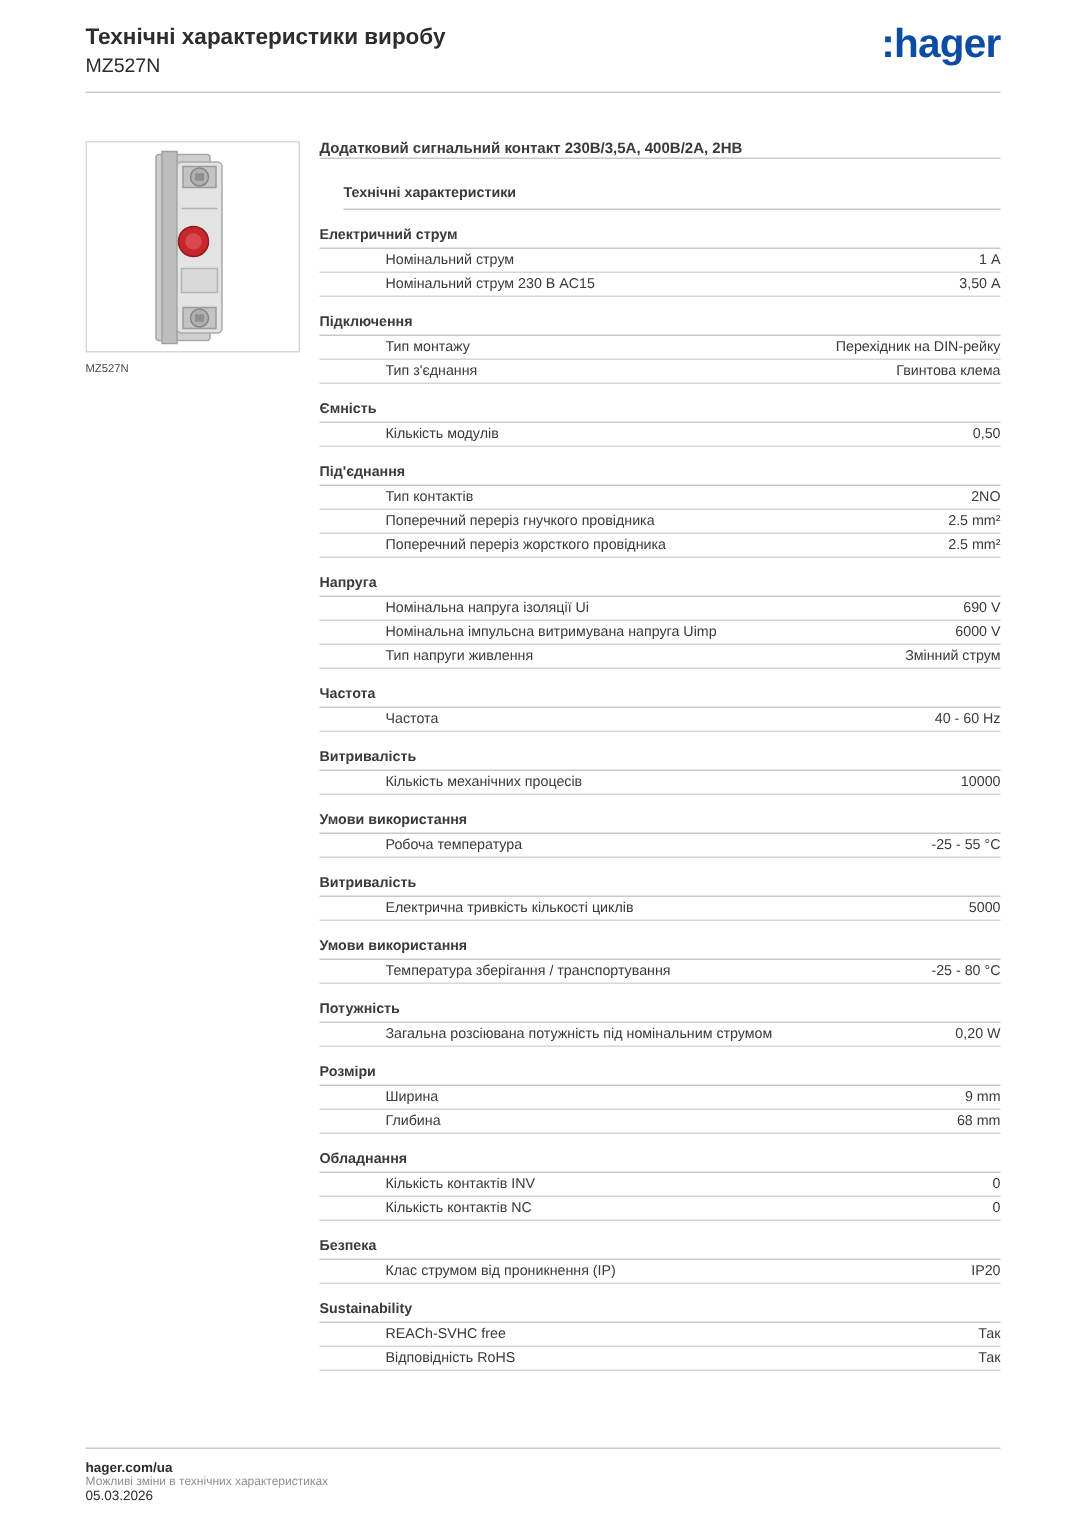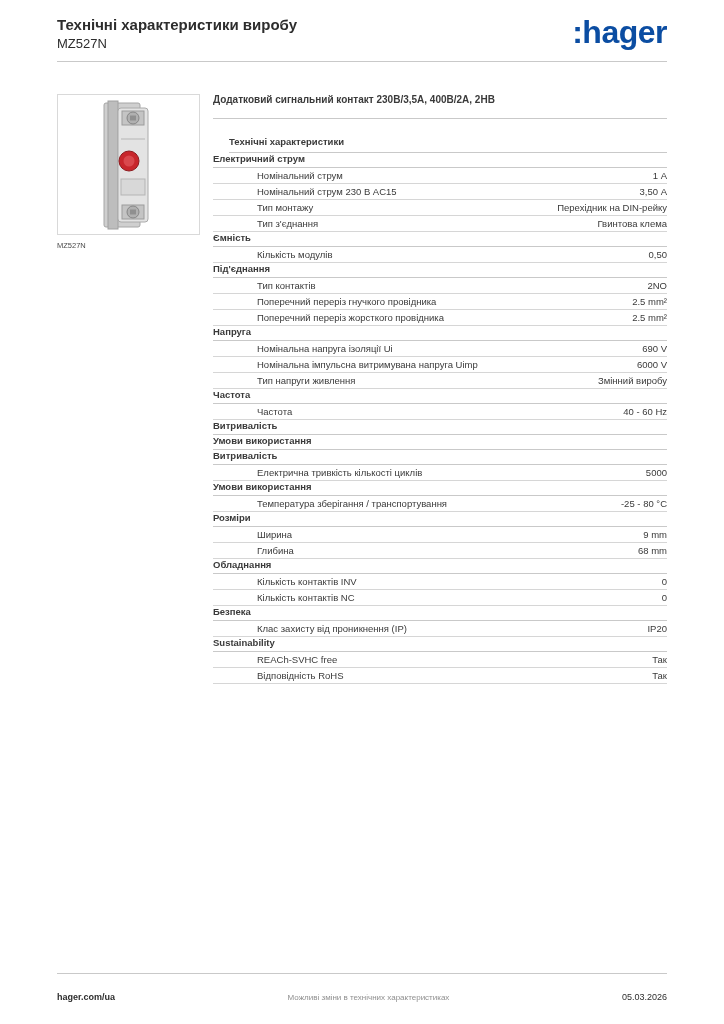--- a/index.html
+++ b/index.html
@@ -4,41 +4,41 @@
 <style>
   * { margin:0; padding:0; box-sizing:border-box; }
   html,body { width:724px; height:1024px; background:#ffffff;
     font-family:"Liberation Sans", sans-serif; color:#3a3a3a; }
   .page { position:relative; width:724px; height:1024px; padding:16px 57px 0 57px; overflow:hidden; }
 
   .header { display:flex; justify-content:space-between; align-items:flex-start;
     border-bottom:1px solid #c9c9c9; padding-bottom:10px; }
   .title { font-size:15px; font-weight:bold; color:#2d2d2d; }
   .subtitle { font-size:13px; margin-top:3px; color:#2d2d2d; }
-  .logo { font-size:32px; font-weight:bold; color:#0b4da2; letter-spacing:-0.5px; line-height:1; }
+  .logo { font-size:27px; font-weight:bold; color:#0b4da2; letter-spacing:-0.5px; line-height:1; }
 
   .main { display:flex; margin-top:32px; }
   .left-col { width:143px; flex:0 0 143px; }
   .img-box { border:1px solid #d9d9d9; height:141px; background:#fff;
     display:flex; align-items:center; justify-content:center; }
   .caption { font-size:7.5px; color:#4a4a4a; margin-top:6px; }
 
   .spec-col { flex:1; margin-left:13px; font-size:9.5px; color:#3a3a3a; }
-  .product-desc { font-weight:bold; font-size:10px; padding-bottom:13px; border-bottom:1px solid #c9c9c9; }
+  .product-desc { font-weight:bold; font-size:10px; padding-bottom:0; border-bottom:1px solid #c9c9c9; }
   .table-title { font-weight:bold; font-size:9.5px; margin-top:17px; padding-bottom:5px; border-bottom:1px solid #c9c9c9;margin-left:16px; }
-  .section { }
+  .section { margin-top:11px; }
   .section-title { font-weight:bold; font-size:9.5px; padding-bottom:3px; border-bottom:1px solid #c9c9c9; }
   .row { display:flex; justify-content:space-between; align-items:baseline;
     padding:2px 0 2px 0; border-bottom:1px solid #d6d6d6; }
   .row .label { text-align:left; padding-right:10px;padding-left:44px; }
   .row .value { text-align:center; white-space:nowrap; }
 
   .footer { position:absolute; left:57px; right:57px; bottom:22px;
-    border-top:1px solid #c9c9c9; padding-top:18px;
-    display:flex; justify-content:space-between; align-items:flex-end; }
+    border-top:1px solid #c9c9c9; padding-top:7px;
+    display:flex; justify-content:space-between; align-items:flex-start;flex-direction:column; }
   .footer-left { font-size:9px; font-weight:bold; color:#2d2d2d; text-decoration:none; }
   .footer-center { font-size:8px; color:#8f8f8f; }
   .footer-right { font-size:9px; font-weight:normal; color:#2d2d2d; }
 </style>
 </head>
 <body>
 
 <div class="page">
 
   <div class="header">
@@ -81,20 +81,21 @@
             <div class="row">
               <span class="label">Номінальний струм</span>
               <span class="value">1 А</span>
             </div>
             <div class="row">
               <span class="label">Номінальний струм 230 В AC15</span>
               <span class="value">3,50 А</span>
             </div>
           </div>
           <div class="section">
+            <div class="section-title">Підключення</div>
             <div class="row">
               <span class="label">Тип монтажу</span>
               <span class="value">Перехідник на DIN-рейку</span>
             </div>
             <div class="row">
               <span class="label">Тип з'єднання</span>
               <span class="value">Гвинтова клема</span>
             </div>
           </div>
           <div class="section">
@@ -124,51 +125,66 @@
             <div class="row">
               <span class="label">Номінальна напруга ізоляції Ui</span>
               <span class="value">690 V</span>
             </div>
             <div class="row">
               <span class="label">Номінальна імпульсна витримувана напруга Uimp</span>
               <span class="value">6000 V</span>
             </div>
             <div class="row">
               <span class="label">Тип напруги живлення</span>
-              <span class="value">Змінний виробу</span>
+              <span class="value">Змінний струм</span>
             </div>
           </div>
           <div class="section">
             <div class="section-title">Частота</div>
             <div class="row">
               <span class="label">Частота</span>
               <span class="value">40 - 60 Hz</span>
             </div>
           </div>
           <div class="section">
             <div class="section-title">Витривалість</div>
+            <div class="row">
+              <span class="label">Кількість механічних процесів</span>
+              <span class="value">10000</span>
+            </div>
           </div>
           <div class="section">
             <div class="section-title">Умови використання</div>
+            <div class="row">
+              <span class="label">Робоча температура</span>
+              <span class="value">-25 - 55 °C</span>
+            </div>
           </div>
           <div class="section">
             <div class="section-title">Витривалість</div>
             <div class="row">
               <span class="label">Електрична тривкість  кількості циклів</span>
               <span class="value">5000</span>
             </div>
           </div>
           <div class="section">
             <div class="section-title">Умови використання</div>
             <div class="row">
               <span class="label">Температура зберігання / транспортування</span>
               <span class="value">-25 - 80 °C</span>
             </div>
           </div>
           <div class="section">
+            <div class="section-title">Потужність</div>
+            <div class="row">
+              <span class="label">Загальна розсіювана потужність під номінальним струмом</span>
+              <span class="value">0,20 W</span>
+            </div>
+          </div>
+          <div class="section">
             <div class="section-title">Розміри</div>
             <div class="row">
               <span class="label">Ширина</span>
               <span class="value">9 mm</span>
             </div>
             <div class="row">
               <span class="label">Глибина</span>
               <span class="value">68 mm</span>
             </div>
           </div>
@@ -179,21 +195,21 @@
               <span class="value">0</span>
             </div>
             <div class="row">
               <span class="label">Кількість контактів NC</span>
               <span class="value">0</span>
             </div>
           </div>
           <div class="section">
             <div class="section-title">Безпека</div>
             <div class="row">
-              <span class="label">Клас захисту від проникнення (IP)</span>
+              <span class="label">Клас струмом від проникнення (IP)</span>
               <span class="value">IP20</span>
             </div>
           </div>
           <div class="section">
             <div class="section-title">Sustainability</div>
             <div class="row">
               <span class="label">REACh-SVHC free</span>
               <span class="value">Так</span>
             </div>
             <div class="row">

